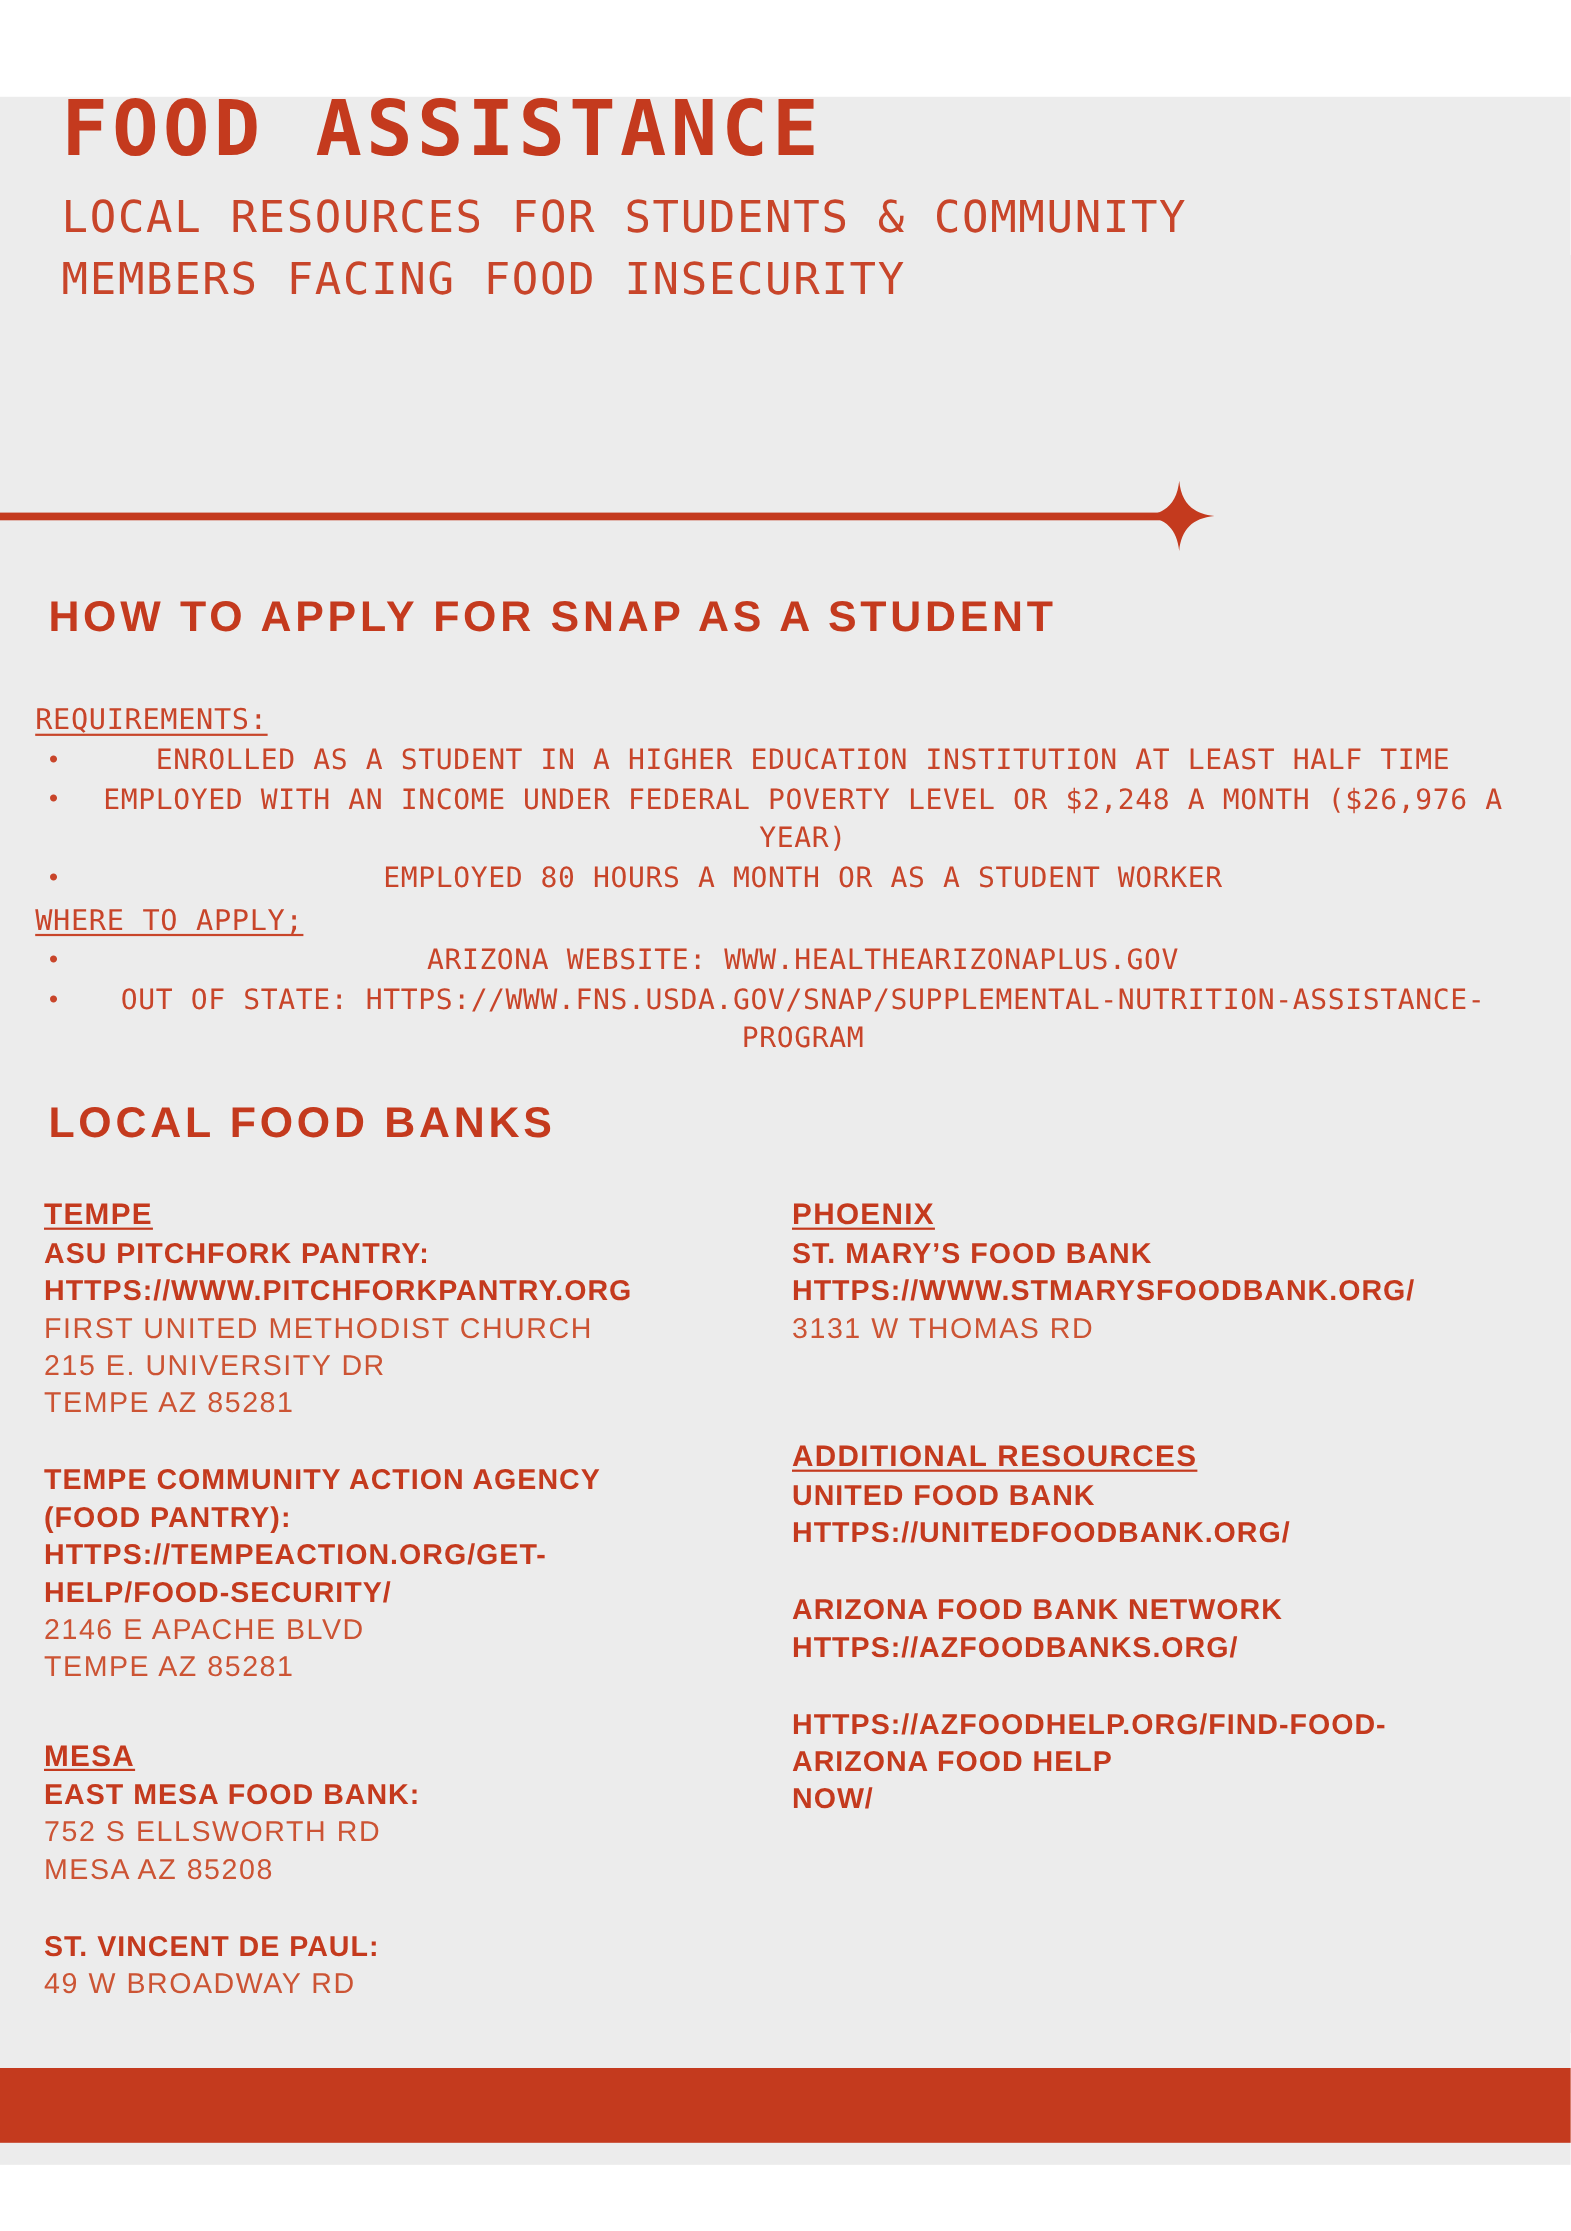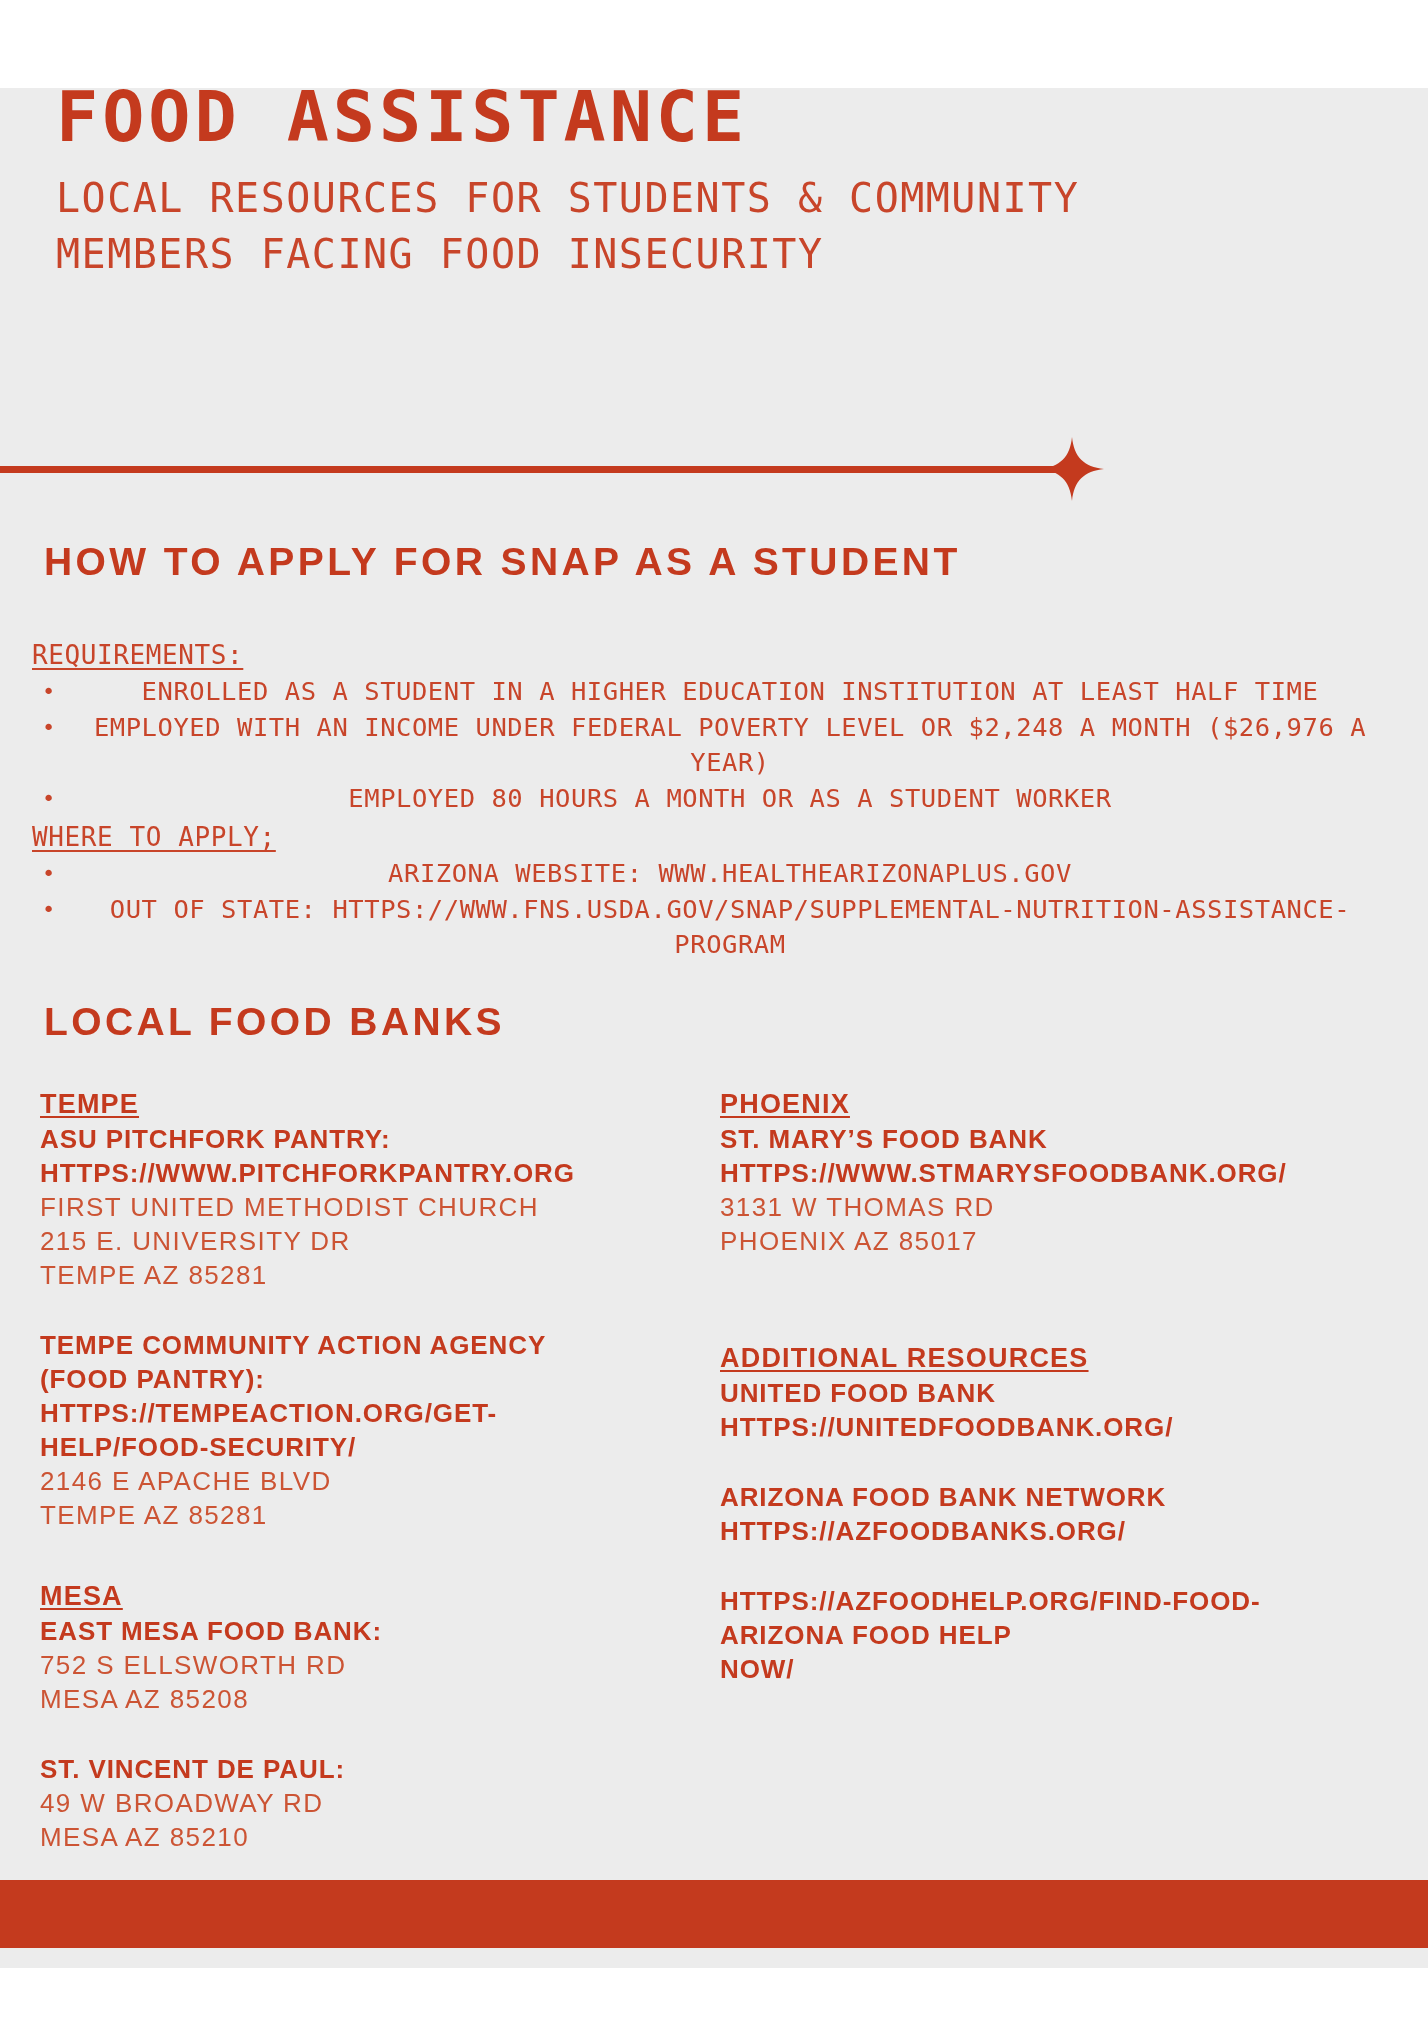--- a/index.html
+++ b/index.html
@@ -175,34 +175,32 @@
       <div class="name">EAST MESA FOOD BANK:</div>
       <div class="addr">752 S ELLSWORTH RD</div>
       <div class="addr">MESA AZ 85208</div>
     </div>
 
     <div class="block-gap"></div>
 
     <div class="entry">
       <div class="name">ST. VINCENT DE PAUL:</div>
       <div class="addr">49 W BROADWAY RD</div>
-      <div class="addr">MESA AZ 85210</div>
     </div>
 
   </div>
 
   <div class="col col-right">
 
     <div class="city">PHOENIX</div>
 
     <div class="entry">
       <div class="name">ST. MARY’S FOOD BANK</div>
       <div class="name">HTTPS://WWW.STMARYSFOODBANK.ORG/</div>
       <div class="addr">3131 W THOMAS RD</div>
-      <div class="addr">PHOENIX AZ 85017</div>
     </div>
 
     <div class="block-gap"></div>
 
 
     <div class="block-gap-lg"></div>
 
     <div class="city">ADDITIONAL RESOURCES</div>
 
     <div class="entry">

